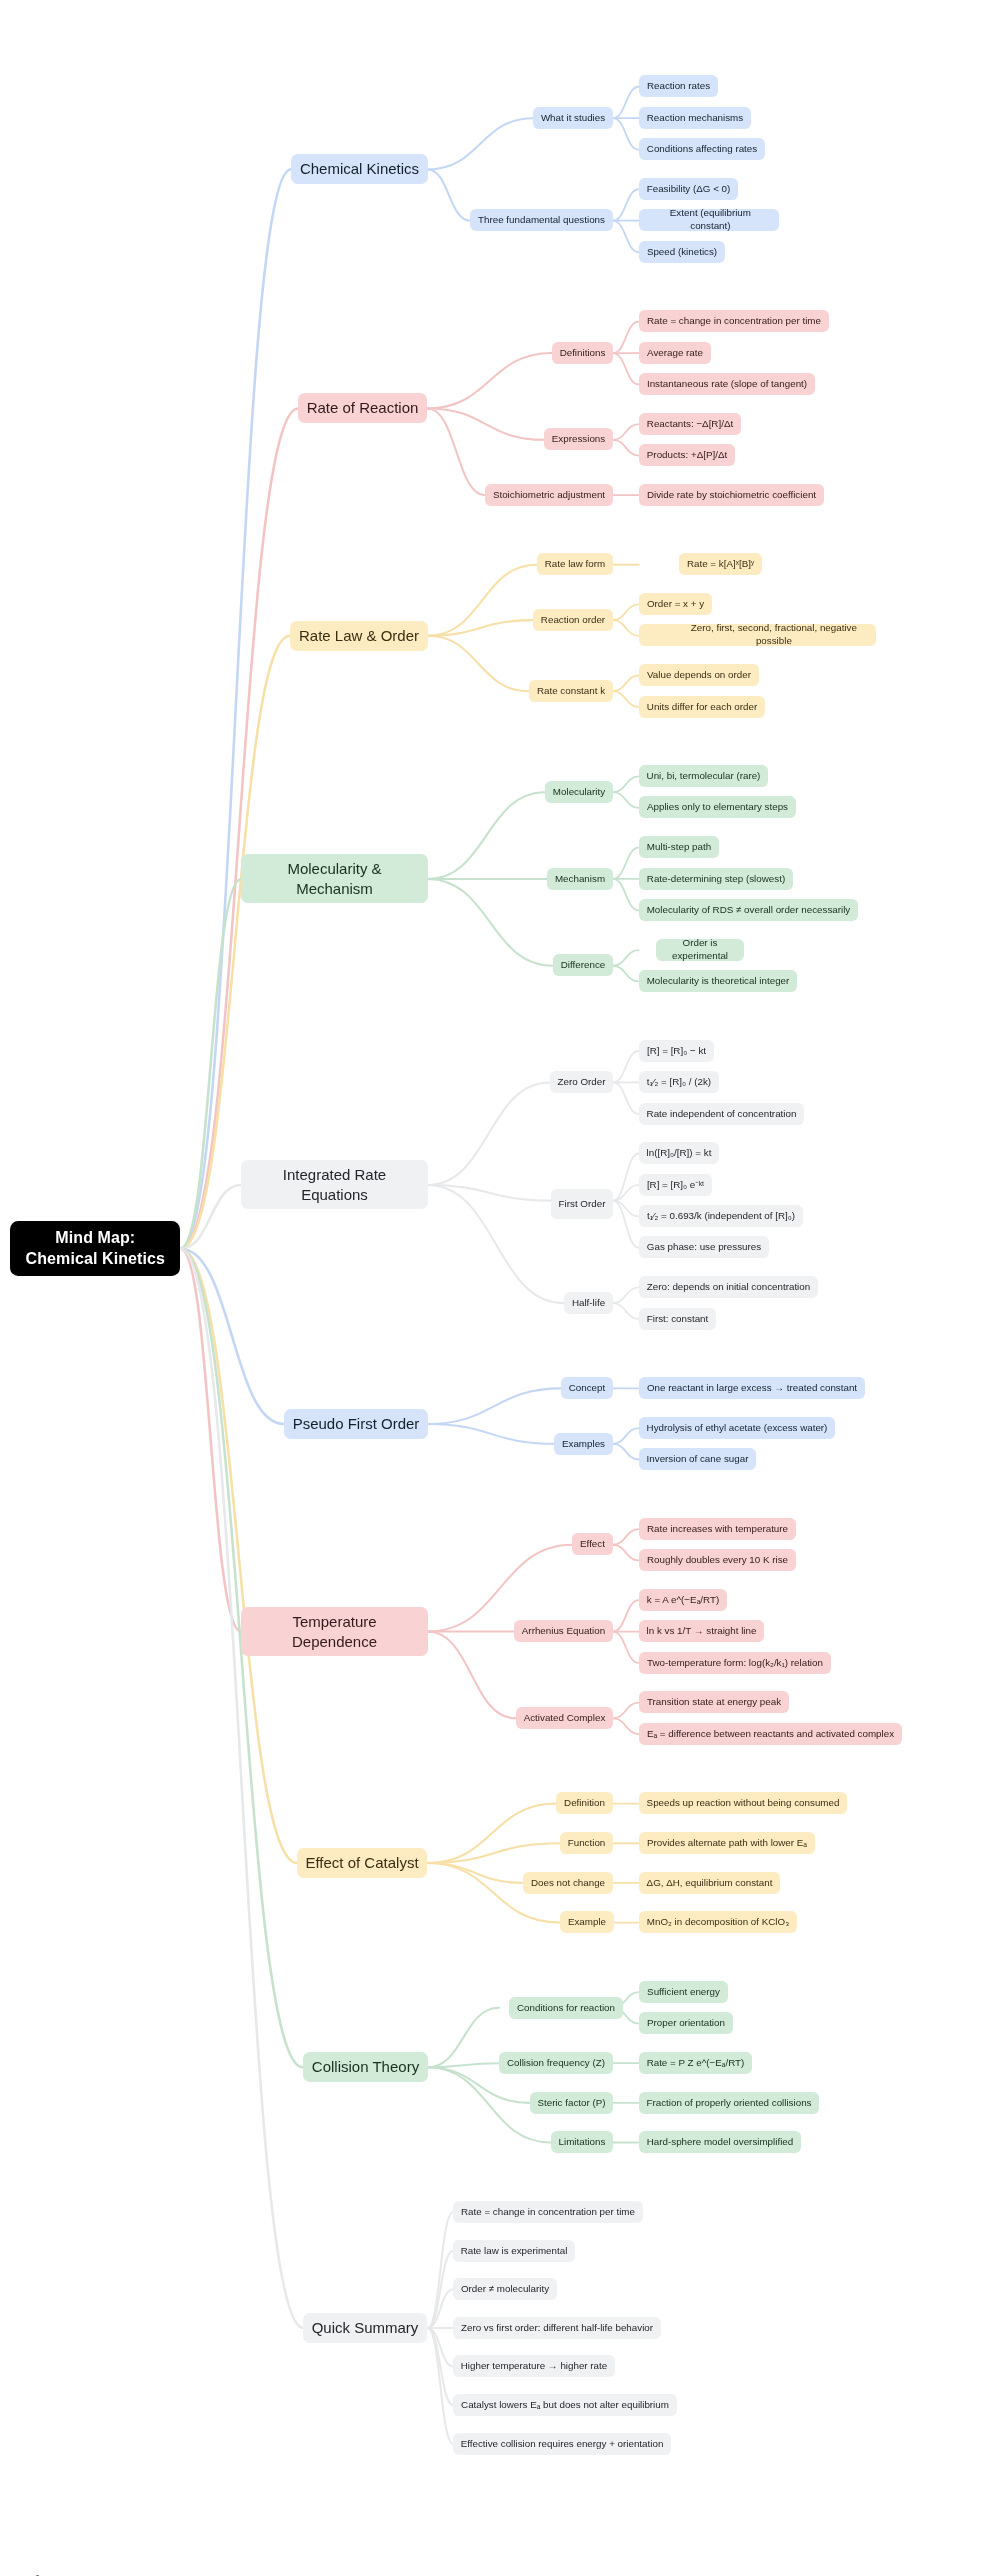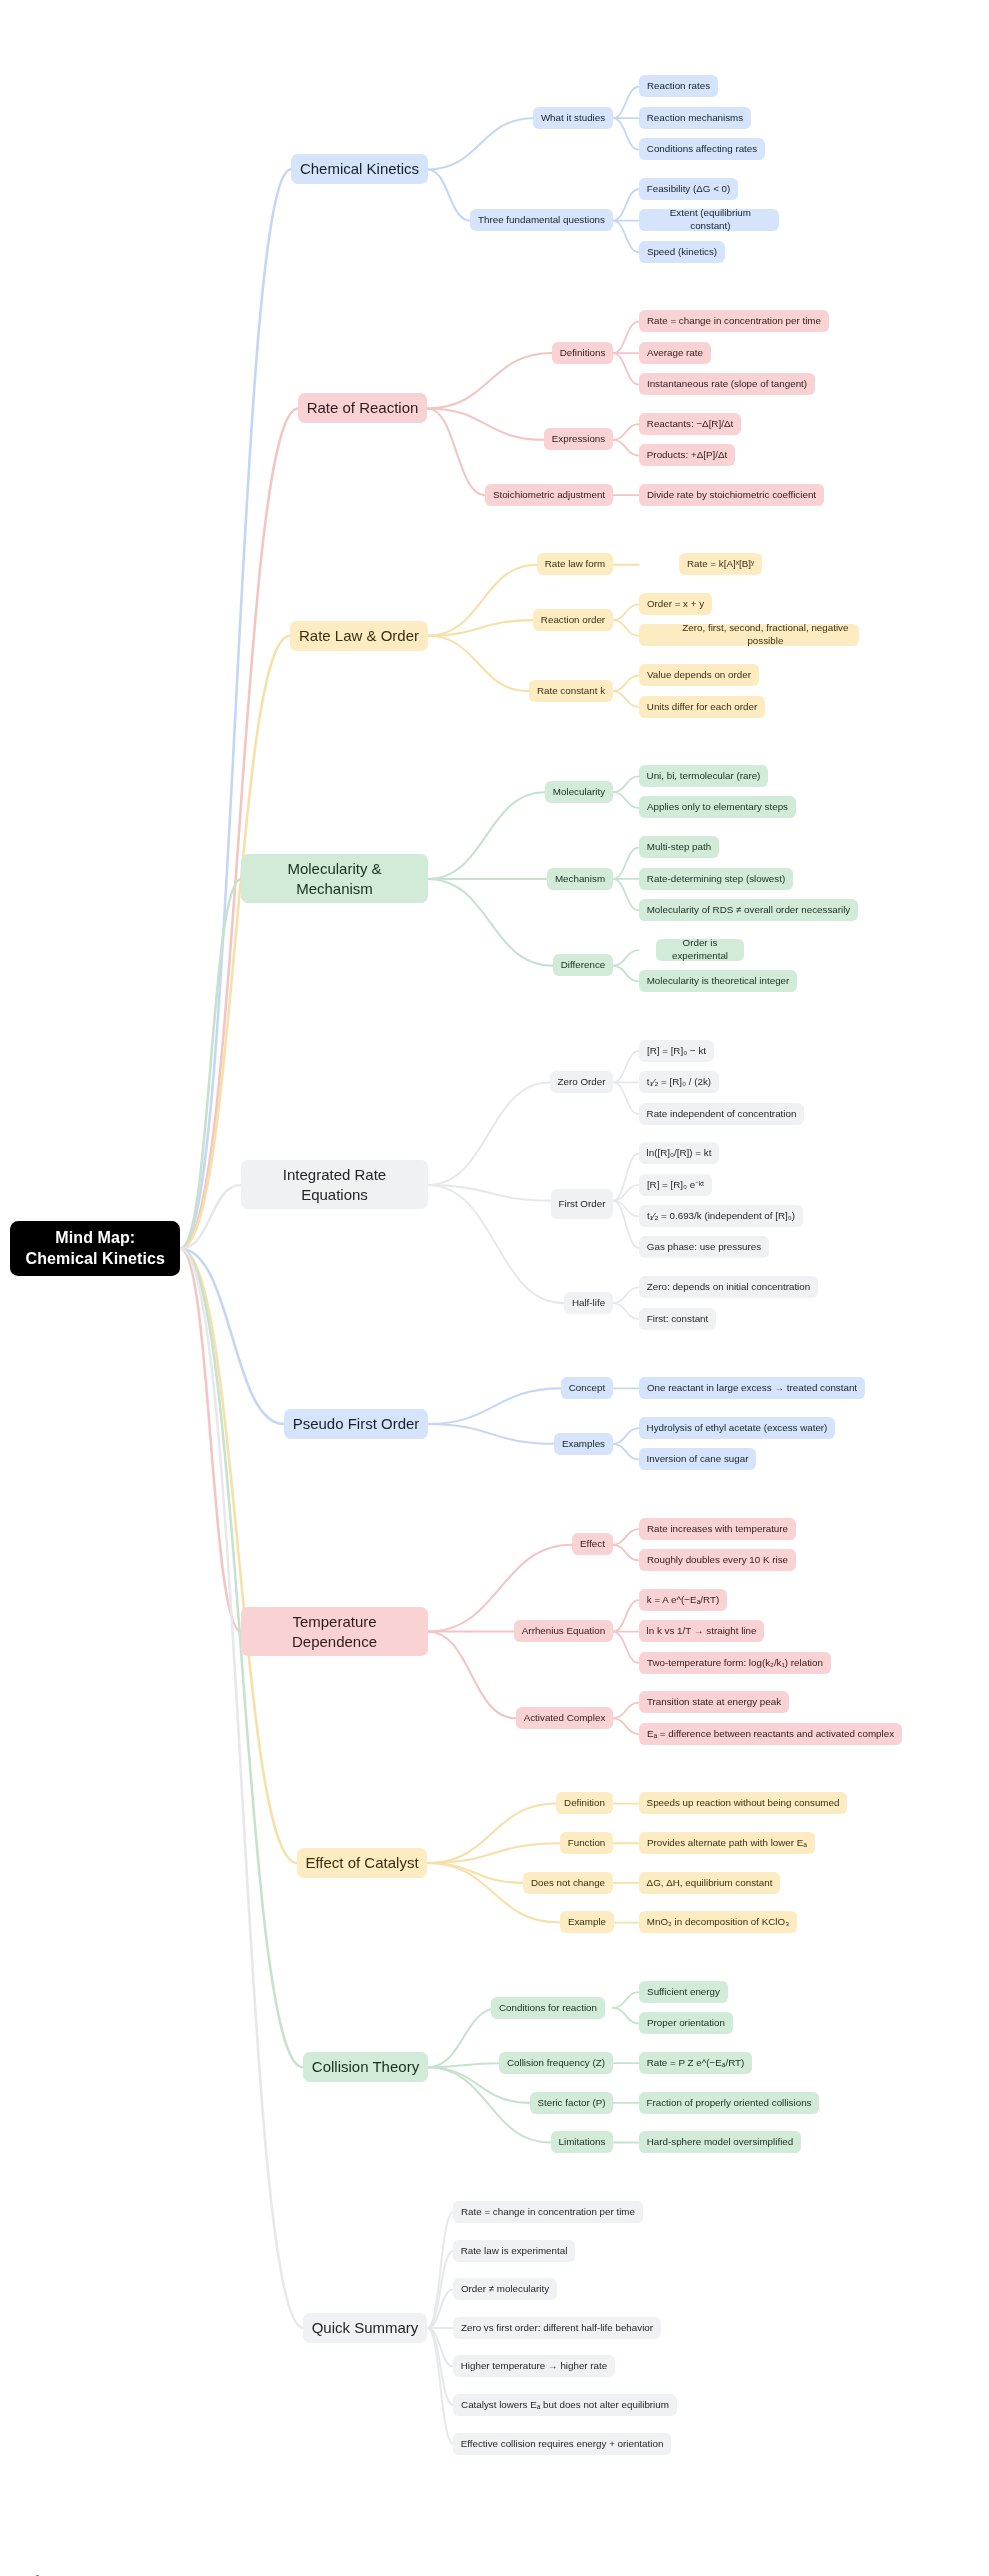--- a/index.html
+++ b/index.html
@@ -222,21 +222,21 @@
       </div>
       <div class="node n-l3 c-yellow" style="left: 639px; top: 553px; width: 83px; height: 22px; margin-left: 40px;">
         <span class="txt">Rate = k[A]ˣ[B]ʸ</span>
       </div>
       <div class="node n-l2 c-yellow" style="left: 533px; top: 609px; width: 80px; height: 22px;">
         <span class="txt">Reaction order</span>
       </div>
       <div class="node n-l3 c-yellow" style="left: 639px; top: 593px; width: 73px; height: 22px;">
         <span class="txt">Order = x + y</span>
       </div>
-      <div class="node n-l3 c-yellow" style="left: 639px; top: 624px; width: 220px; height: 22px; padding-left: 40px;">
+      <div class="node n-l3 c-yellow" style="left: 639px; top: 624px; width: 237px; height: 22px; padding-left: 40px;">
         <span class="txt">Zero, first, second, fractional, negative possible</span>
       </div>
       <div class="node n-l2 c-yellow" style="left: 529px; top: 680px; width: 84px; height: 22px;">
         <span class="txt">Rate constant k</span>
       </div>
       <div class="node n-l3 c-yellow" style="left: 639px; top: 664px; width: 120px; height: 22px;">
         <span class="txt">Value depends on order</span>
       </div>
       <div class="node n-l3 c-yellow" style="left: 639px; top: 696px; width: 126px; height: 22px;">
         <span class="txt">Units differ for each order</span>
@@ -387,21 +387,21 @@
       </div>
       <div class="node n-l2 c-yellow" style="left: 560px; top: 1911px; width: 54px; height: 22px;">
         <span class="txt">Example</span>
       </div>
       <div class="node n-l3 c-yellow" style="left: 639px; top: 1911px; width: 158px; height: 22px;">
         <span class="txt">MnO₂ in decomposition of KClO₃</span>
       </div>
       <div class="node n-l1 c-green" style="left: 303px; top: 2052px; width: 125px; height: 30px;">
         <span class="txt">Collision Theory</span>
       </div>
-      <div class="node n-l2 c-green" style="left: 491px; top: 1997px; width: 114px; height: 22px;">
+      <div class="node n-l2 c-green" style="left: 509px; top: 1997px; width: 114px; height: 22px;">
         <span class="txt">Conditions for reaction</span>
       </div>
       <div class="node n-l3 c-green" style="left: 639px; top: 1981px; width: 89px; height: 22px;">
         <span class="txt">Sufficient energy</span>
       </div>
       <div class="node n-l3 c-green" style="left: 639px; top: 2012px; width: 94px; height: 22px;">
         <span class="txt">Proper orientation</span>
       </div>
       <div class="node n-l2 c-green" style="left: 499px; top: 2052px; width: 114px; height: 22px;">
         <span class="txt">Collision frequency (Z)</span>

